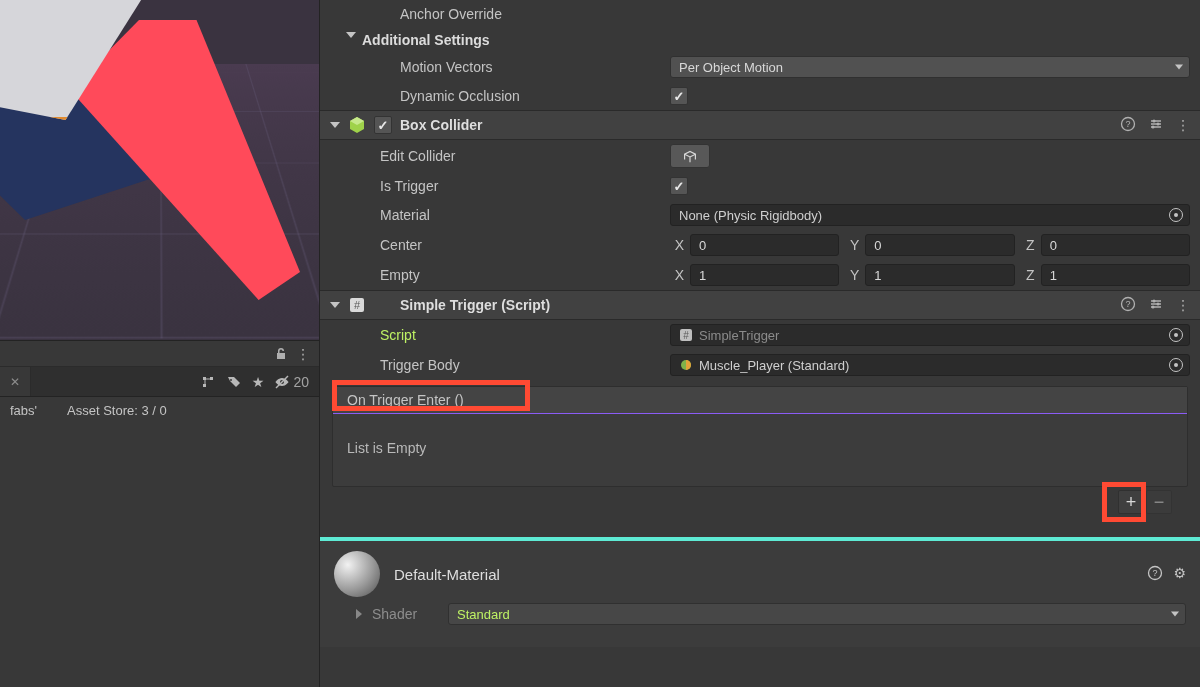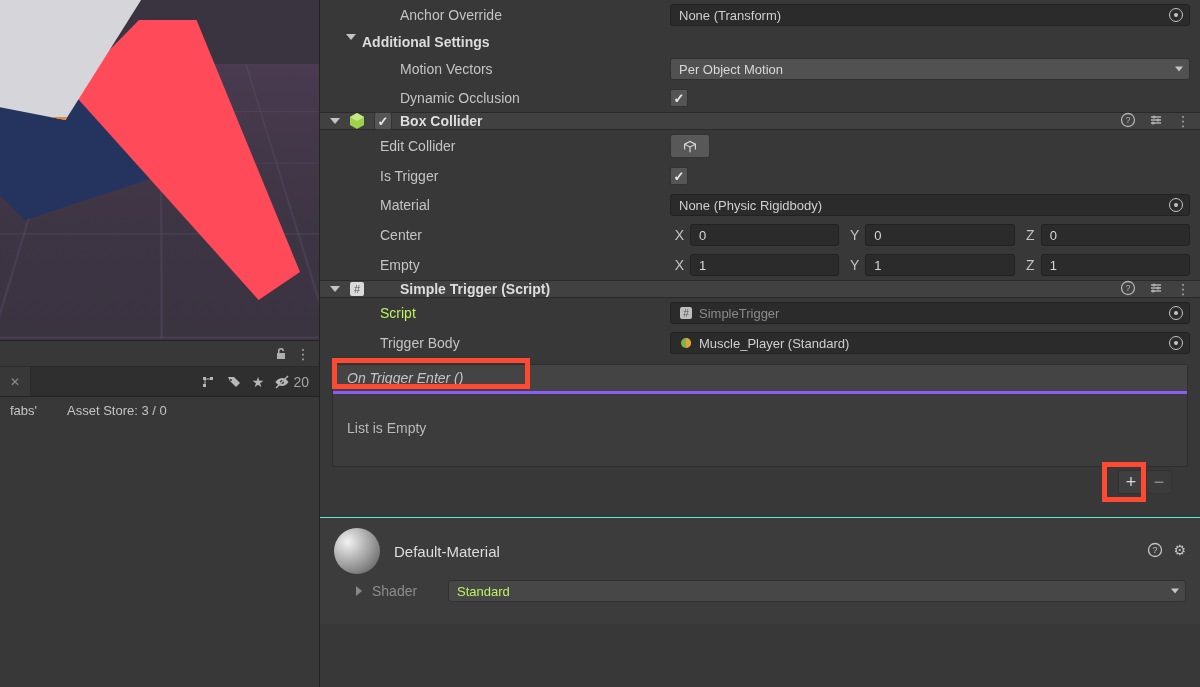--- a/index.html
+++ b/index.html
@@ -207,21 +207,21 @@
     width: 0; height: 0;
     border-left: 5px solid transparent;
     border-right: 5px solid transparent;
     border-top: 6px solid #c4c4c4;
   }
   .foldout .tri.open { transform: none; }
   .foldout .title { font-weight: 700; color: #dcdcdc; }
 
   .comp-header {
     display: flex; align-items: center;
-    height: 18px;
+    height: 30px;
     padding: 0 10px;
     background: #414141;
     border-top: 1px solid #2a2a2a;
     border-bottom: 1px solid #2a2a2a;
     gap: 8px;
   }
   .comp-header .tri {
     width: 0; height: 0;
     border-left: 5px solid transparent;
     border-right: 5px solid transparent;
@@ -247,22 +247,21 @@
   
   .event-box {
     margin: 6px 12px 0 12px;
     background: #3c3c3c;
     border: 1px solid #2e2e2e;
     border-radius: 2px;
   }
   .event-head {
     background: #444444;
     padding: 5px 14px;
-    border-bottom: 3px solid #8b5cf6;
-    font-style: italic;
+    border-bottom: 1px solid #8b5cf6;
   }
   .event-body {
     padding: 26px 14px 30px 14px;
     color: #b9b9b9;
   }
   .event-foot {
     display: flex; justify-content: flex-end; align-items: center;
     gap: 2px;
     padding: 3px 10px 5px 10px;
     margin-right: 18px;
@@ -281,21 +280,21 @@
   
   .hl {
     position: absolute;
     border: 5px solid #ff4a33;
     pointer-events: none;
   }
 
   
   .mat-section {
     margin-top: 18px;
-    border-top: 1px solid #5eead4;
+    border-top: 4px solid #5eead4;
     background: #3c3c3c;
     padding-bottom: 20px;
   }
   .mat-header {
     display: flex; align-items: center;
     padding: 10px 14px 4px 14px;
     gap: 14px;
   }
   .mat-ball {
     width: 46px; height: 46px; border-radius: 50%;
@@ -375,26 +374,20 @@
         <span>fabs'</span>
         <span>Asset Store: 3 / 0</span>
       </div>
     </div>
   </div>
 
   <div class="inspector">
 
     <div class="pr-row">
       <div class="pr-label sub">Anchor Override</div>
-      <div class="pr-field">
-        <div class="objref">
-          <span>None (Transform)</span>
-          <span class="picker"></span>
-        </div>
-      </div>
     </div>
 
     <div class="foldout" style="padding-left:26px">
       <span class="tri open"></span>
       <span class="title">Additional Settings</span>
     </div>
 
     <div class="pr-row">
       <div class="pr-label sub">Motion Vectors</div>
       <div class="pr-field">

